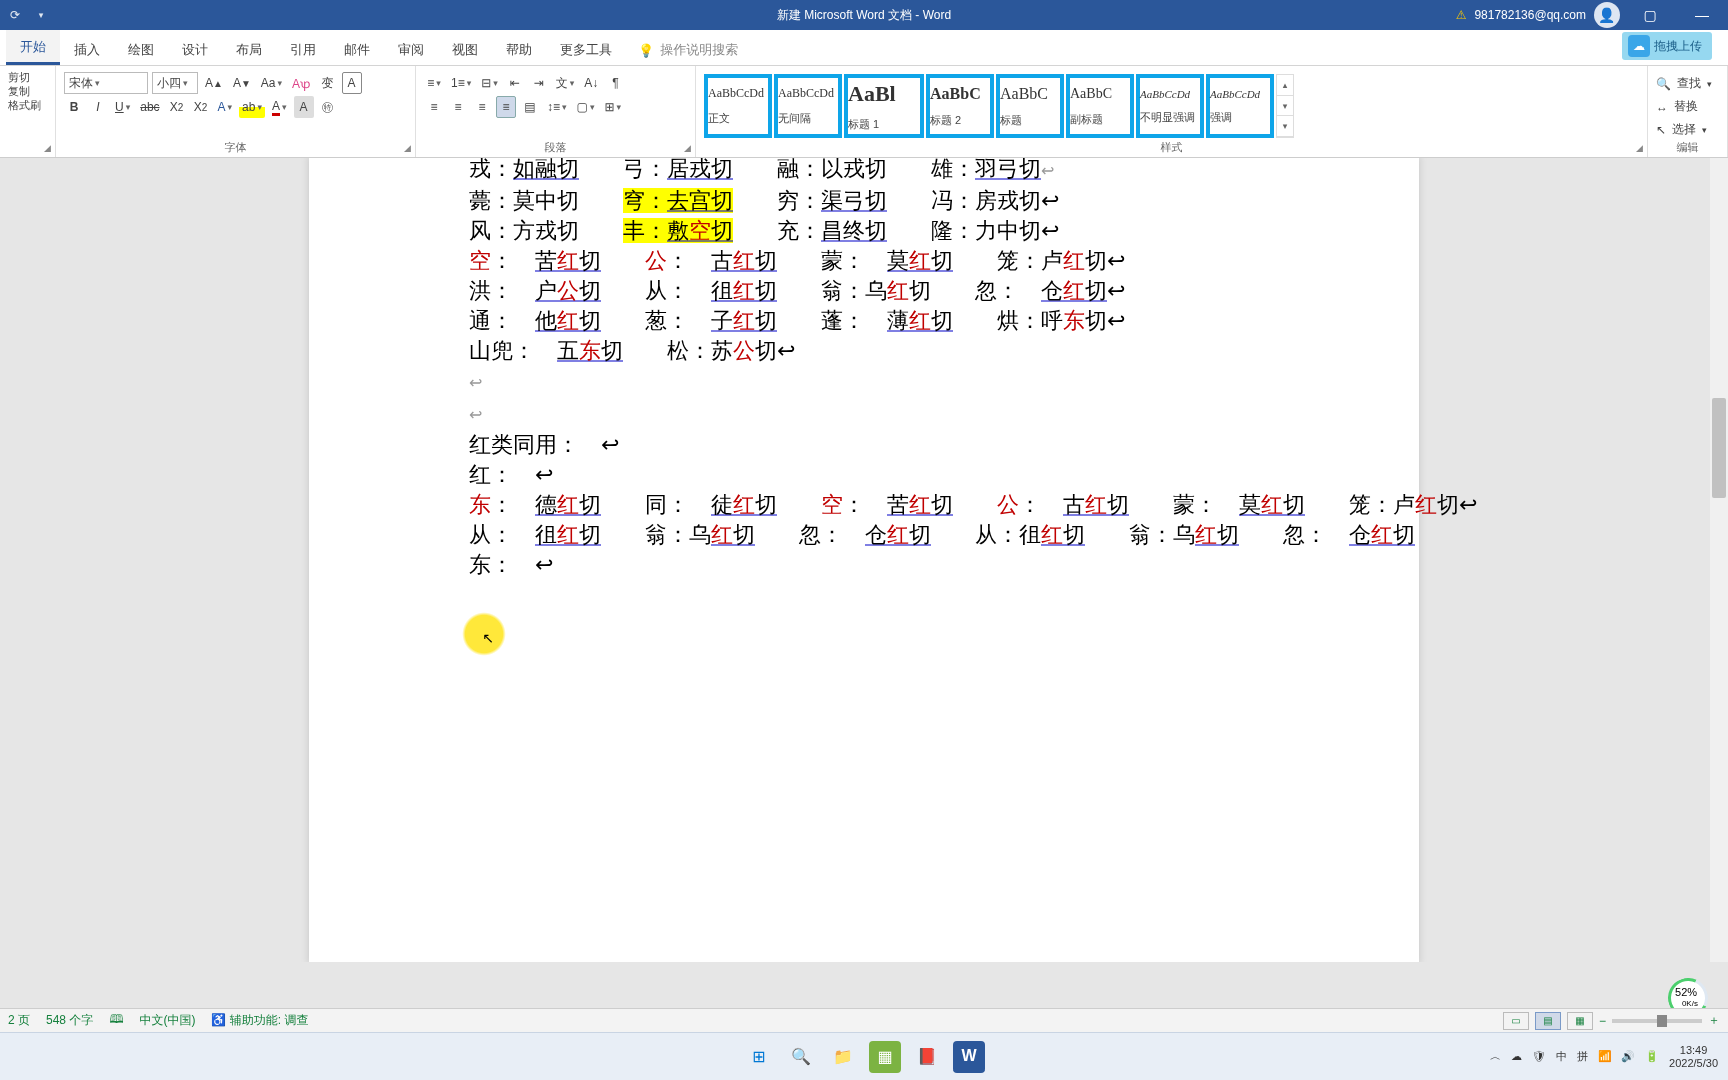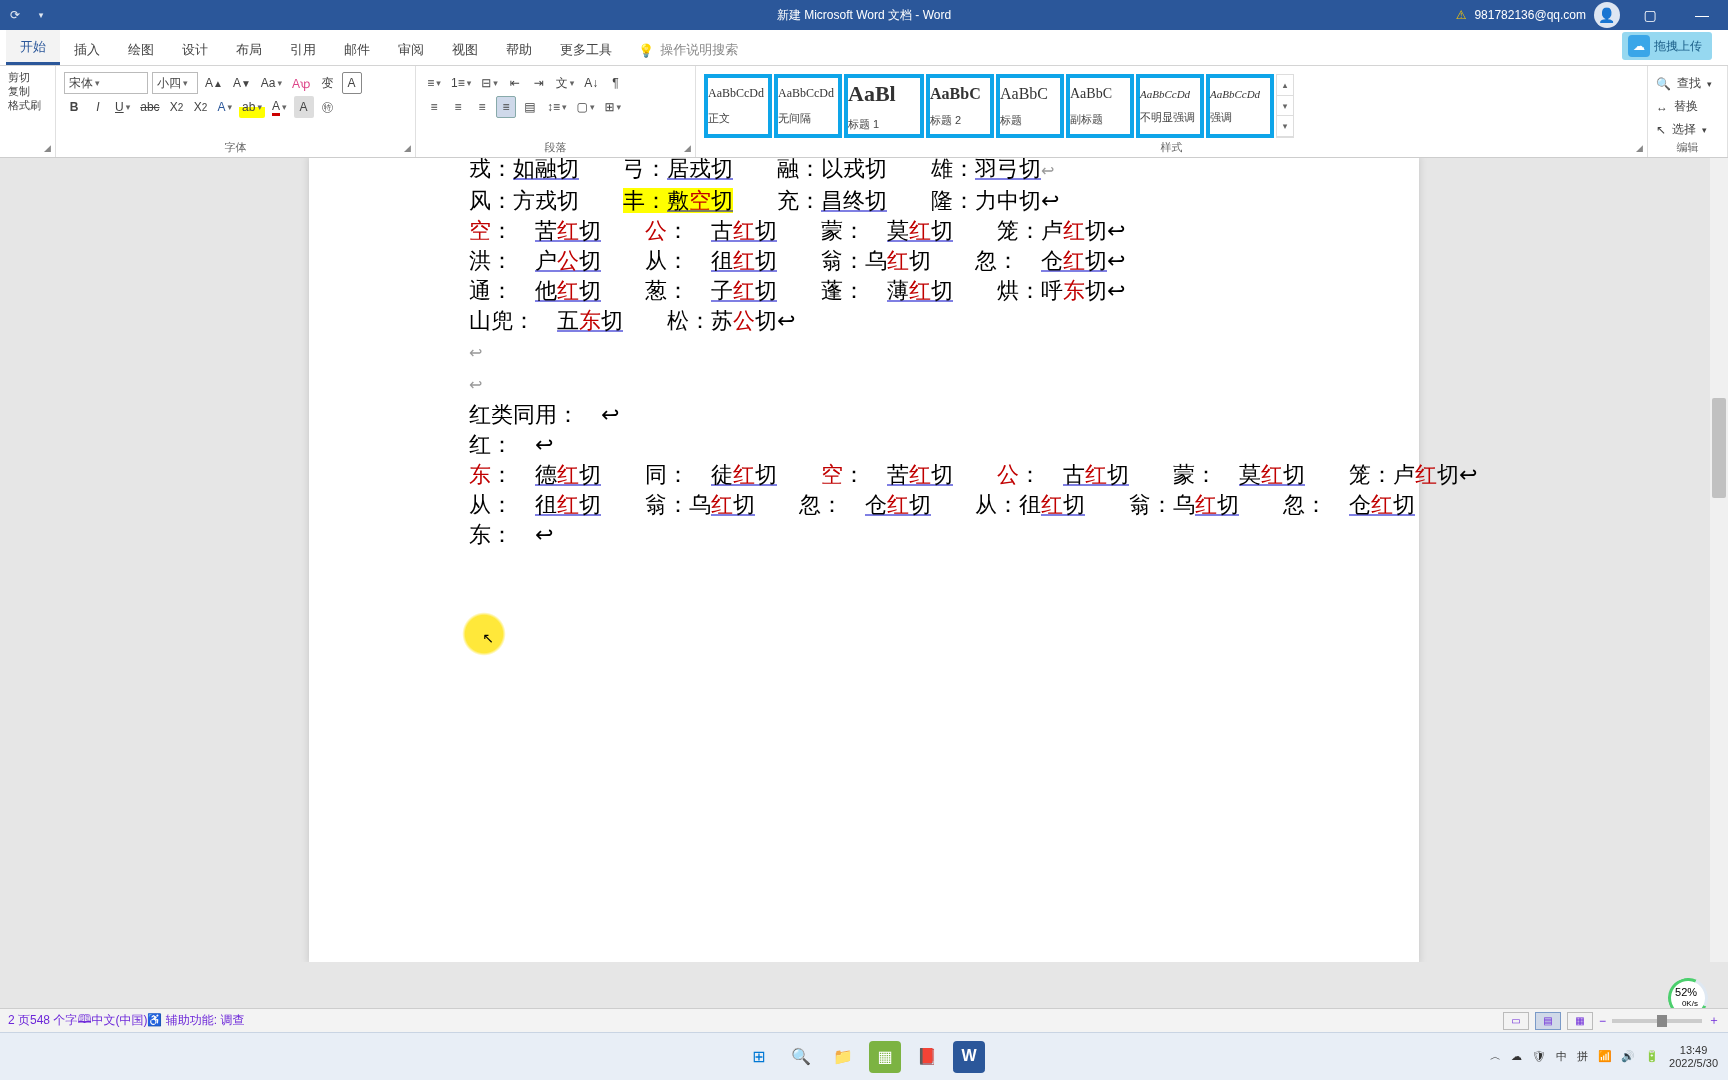--- a/index.html
+++ b/index.html
@@ -61,21 +61,21 @@
 .red { color: #c00000; }
 .ul { text-decoration: underline; text-decoration-color: rgba(0,0,200,.5); }
 .scrollbar-v { position: absolute; right: 0; top: 0; bottom: 0; width: 18px; background: #f0f0f0; }
 .scrollbar-v .thumb { position: absolute; left: 2px; right: 2px; top: 240px; height: 100px; background: #c1c1c1; border-radius: 2px; }
 
 
 .cursor-ring { position: absolute; width: 44px; height: 44px; border-radius: 50%; background: radial-gradient(circle,#ffe83a 0%,#ffe83a 60%,rgba(255,232,58,0) 70%); left: 462px; top: 454px; pointer-events: none; z-index: 50; display:flex;align-items:center;justify-content:center;}
 .cursor-ring::after{content:"↖";color:#000;font-size:14px;transform:translate(4px,4px);}
 
 
-.statusbar { position: absolute; bottom: 48px; left: 0; right: 0; height: 24px; background: #f3f3f3; border-top: 1px solid #cdcdcd; display: flex; align-items: center; font-size: 12px; color: #6d28d9; padding: 0 8px; }
+.statusbar { position: absolute; bottom: 48px; left: 0; right: 0; height: 24px; background: #f3f3f3; border-top: 1px solid #cdcdcd; display: flex; align-items: center; font-size: 12px; color: #15803d; padding: 0 8px; gap: 16px; }
 .statusbar .right { margin-left: auto; display: flex; align-items: center; gap: 6px; }
 .view-btn { width: 26px; height: 18px; border: 1px solid #bbb; display: inline-flex; align-items: center; justify-content: center; font-size: 10px; cursor: pointer; }
 .view-btn.active { background: #d0d9e8; border-color: #7a9ac8; }
 .zoom-track { width: 90px; height: 4px; background: #ccc; position: relative; }
 .zoom-track .knob { position: absolute; top: -4px; left: 50%; width: 10px; height: 12px; background: #888; }
 
 
 .taskbar { position: absolute; bottom: 0; left: 0; right: 0; height: 48px; background: #e8eef6; border-top: 1px solid #c9d4e3; display: flex; align-items: center; }
 .taskbar .center { position: absolute; left: 50%; transform: translateX(-50%); display: flex; gap: 10px; }
 .taskbar .ticon { width: 32px; height: 32px; border-radius: 4px; display: inline-flex; align-items: center; justify-content: center; font-size: 16px; cursor: pointer; }
@@ -259,20 +259,21 @@
         <span style="font-size:9px;">▾</span>
       </div>
     <div class="label">编辑</div>
   </div>
 </div>
 
 <div class="page-wrap">
   <div class="page">
     <div class="doc" id="doc-body">
         <div class="docline"><span class="">戎：</span><span class="ul">如融切</span><span class="">　　弓：</span><span class="ul">居戎切</span><span class="">　　融：以戎切　　雄：</span><span class="ul">羽弓切</span><span class="para-mark">↩</span></div>
+        <div class="docline"><span class="">薨：莫中切　　</span><span class="hl">穹：</span><span class="hl ul">去宫切</span><span class="">　　穷：</span><span class="ul">渠弓切</span><span class="">　　冯：房戎切↩</span></div>
         <div class="docline"><span class="">风：方戎切　　</span><span class="hl">丰：</span><span class="hl ul">敷</span><span class="hl red ul">空</span><span class="hl ul">切</span><span class="">　　充：</span><span class="ul">昌终切</span><span class="">　　隆：力中切↩</span></div>
         <div class="docline"><span class="red">空</span><span class="">：　</span><span class="ul">苦</span><span class="red ul">红</span><span class="ul">切</span><span class="">　　</span><span class="red">公</span><span class="">：　</span><span class="ul">古</span><span class="red ul">红</span><span class="ul">切</span><span class="">　　蒙：　</span><span class="ul">莫</span><span class="red ul">红</span><span class="ul">切</span><span class="">　　笼：卢</span><span class="red">红</span><span class="">切↩</span></div>
         <div class="docline"><span class="">洪：　</span><span class="ul">户</span><span class="red ul">公</span><span class="ul">切</span><span class="">　　从：　</span><span class="ul">徂</span><span class="red ul">红</span><span class="ul">切</span><span class="">　　翁：乌</span><span class="red">红</span><span class="">切　　忽：　</span><span class="ul">仓</span><span class="red ul">红</span><span class="ul">切</span><span class="">↩</span></div>
         <div class="docline"><span class="">通：　</span><span class="ul">他</span><span class="red ul">红</span><span class="ul">切</span><span class="">　　葱：　</span><span class="ul">子</span><span class="red ul">红</span><span class="ul">切</span><span class="">　　蓬：　</span><span class="ul">薄</span><span class="red ul">红</span><span class="ul">切</span><span class="">　　烘：呼</span><span class="red">东</span><span class="">切↩</span></div>
         <div class="docline"><span class="">山兜：　</span><span class="ul">五</span><span class="red ul">东</span><span class="ul">切</span><span class="">　　松：苏</span><span class="red">公</span><span class="">切↩</span></div>
         <div class="docline"><span class="para-mark">↩</span></div>
         <div class="docline"><span class="para-mark">↩</span></div>
         <div class="docline"><span class="">红类同用：　↩</span></div>
         <div class="docline"><span class="">红：　↩</span></div>
         <div class="docline"><span class="red">东</span><span class="">：　</span><span class="ul">德</span><span class="red ul">红</span><span class="ul">切</span><span class="">　　同：　</span><span class="ul">徒</span><span class="red ul">红</span><span class="ul">切</span><span class="">　　</span><span class="red">空</span><span class="">：　</span><span class="ul">苦</span><span class="red ul">红</span><span class="ul">切</span><span class="">　　</span><span class="red">公</span><span class="">：　</span><span class="ul">古</span><span class="red ul">红</span><span class="ul">切</span><span class="">　　蒙：　</span><span class="ul">莫</span><span class="red ul">红</span><span class="ul">切</span><span class="">　　笼：卢</span><span class="red">红</span><span class="">切↩</span></div>

